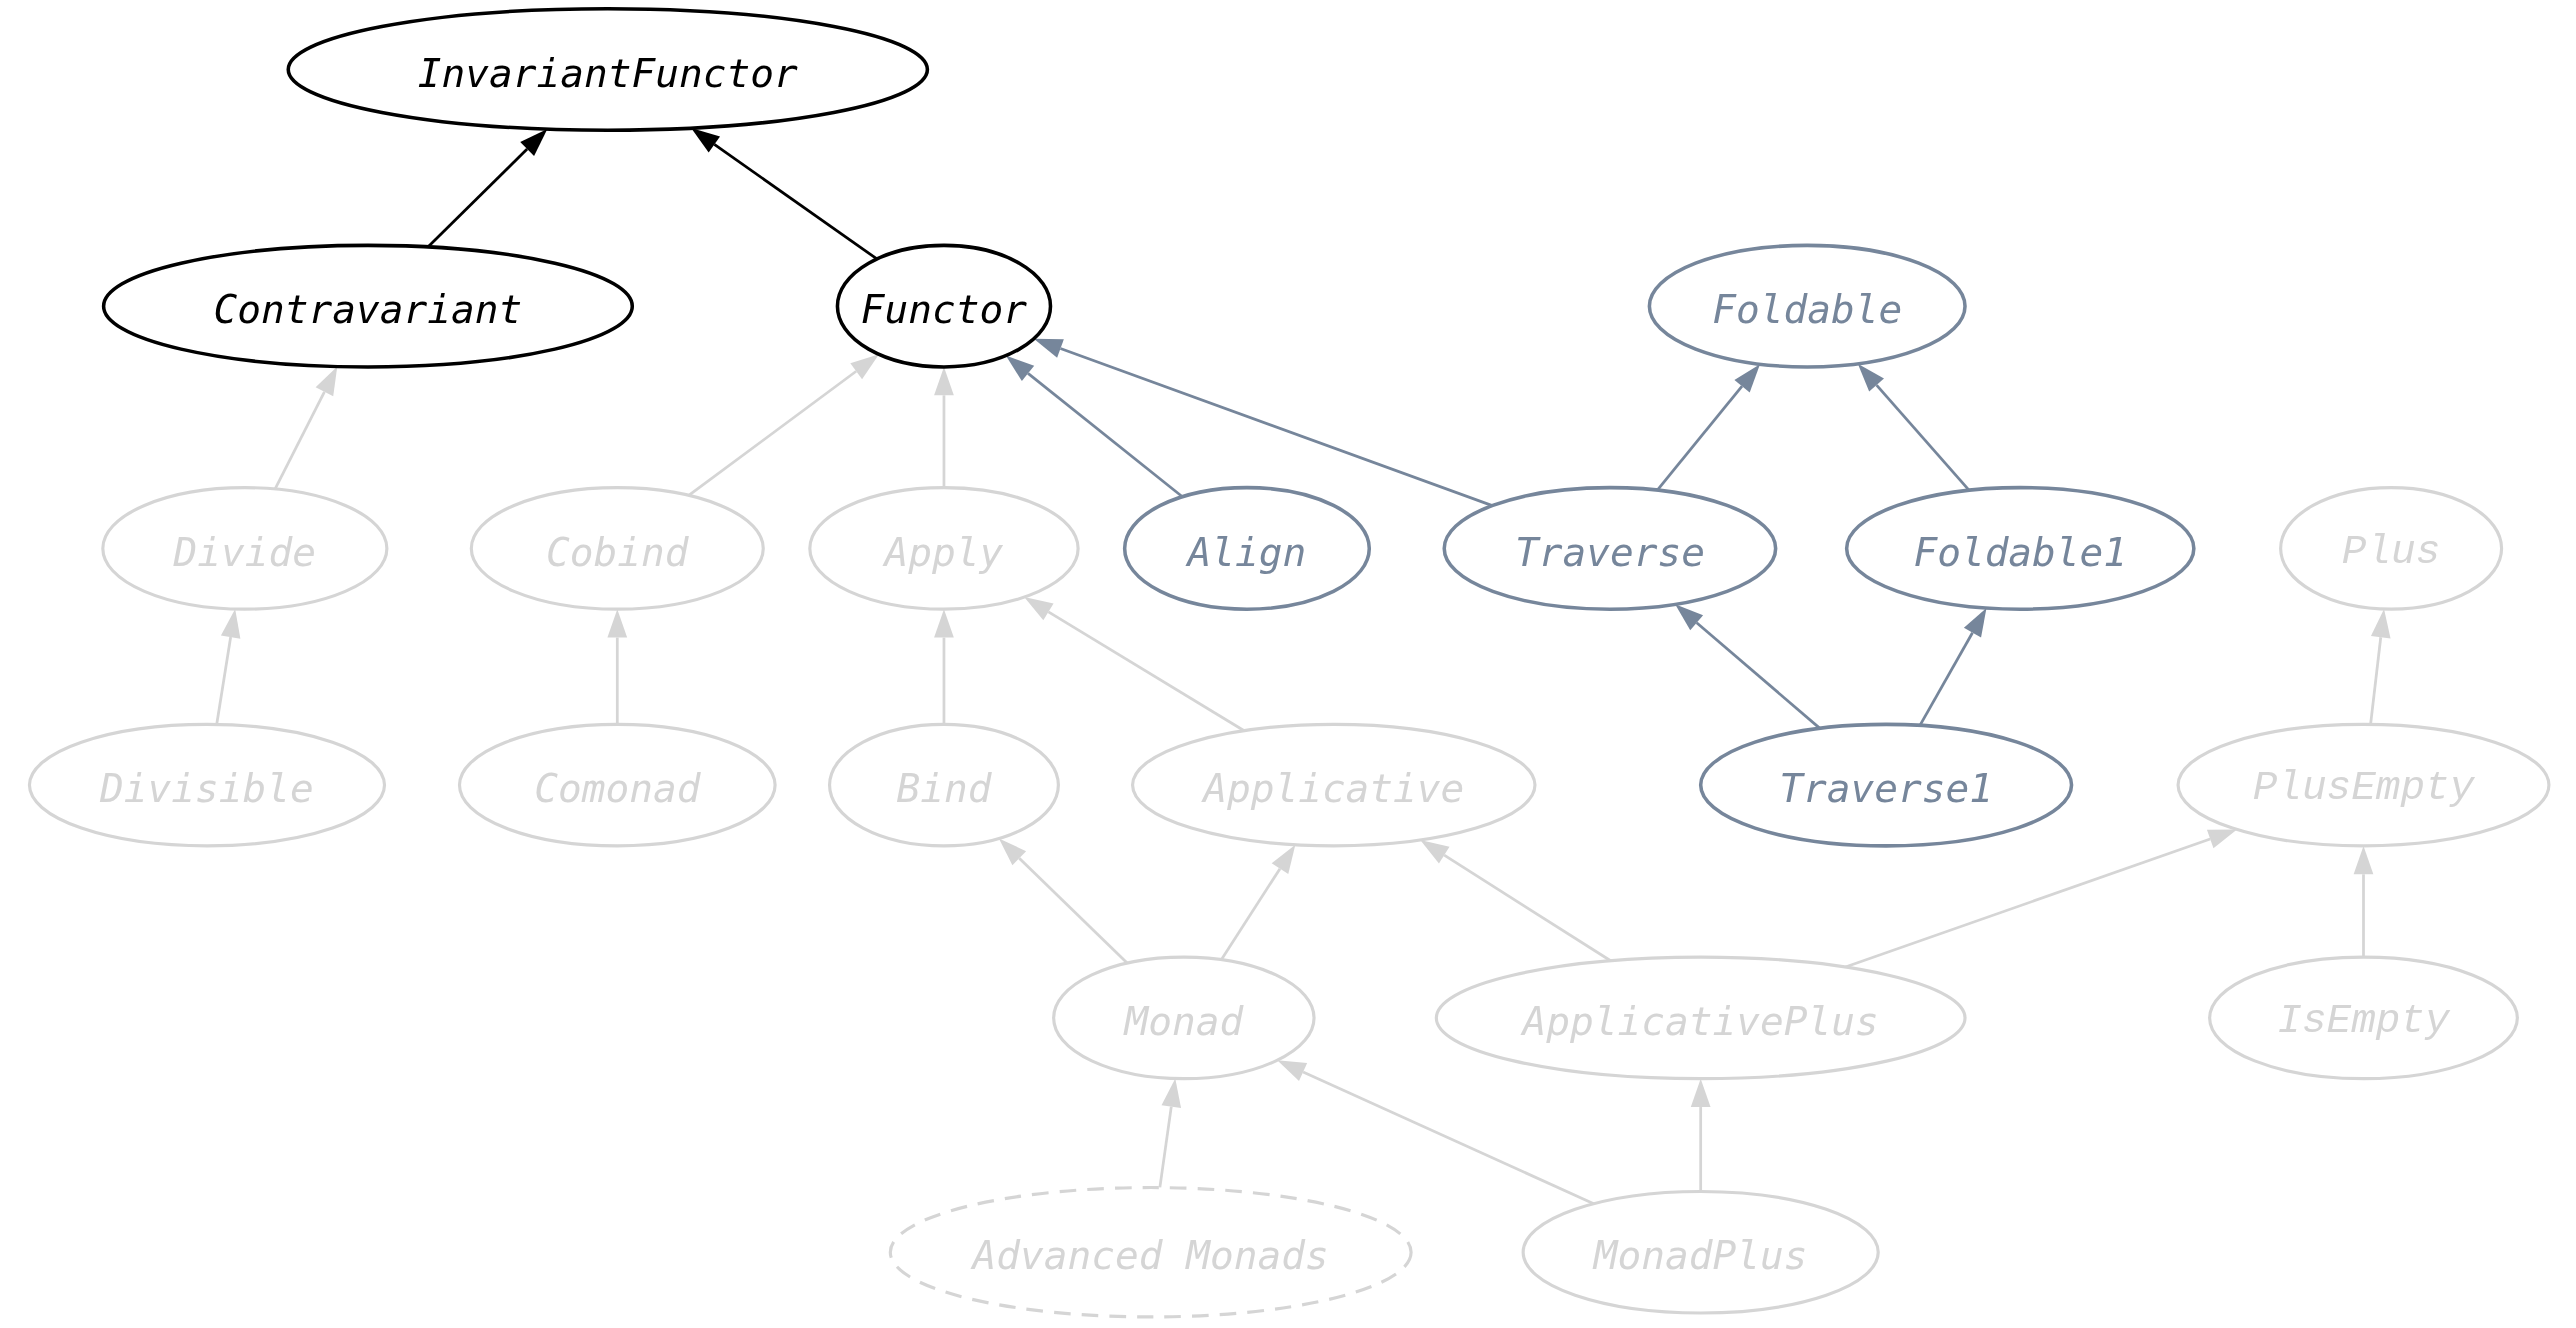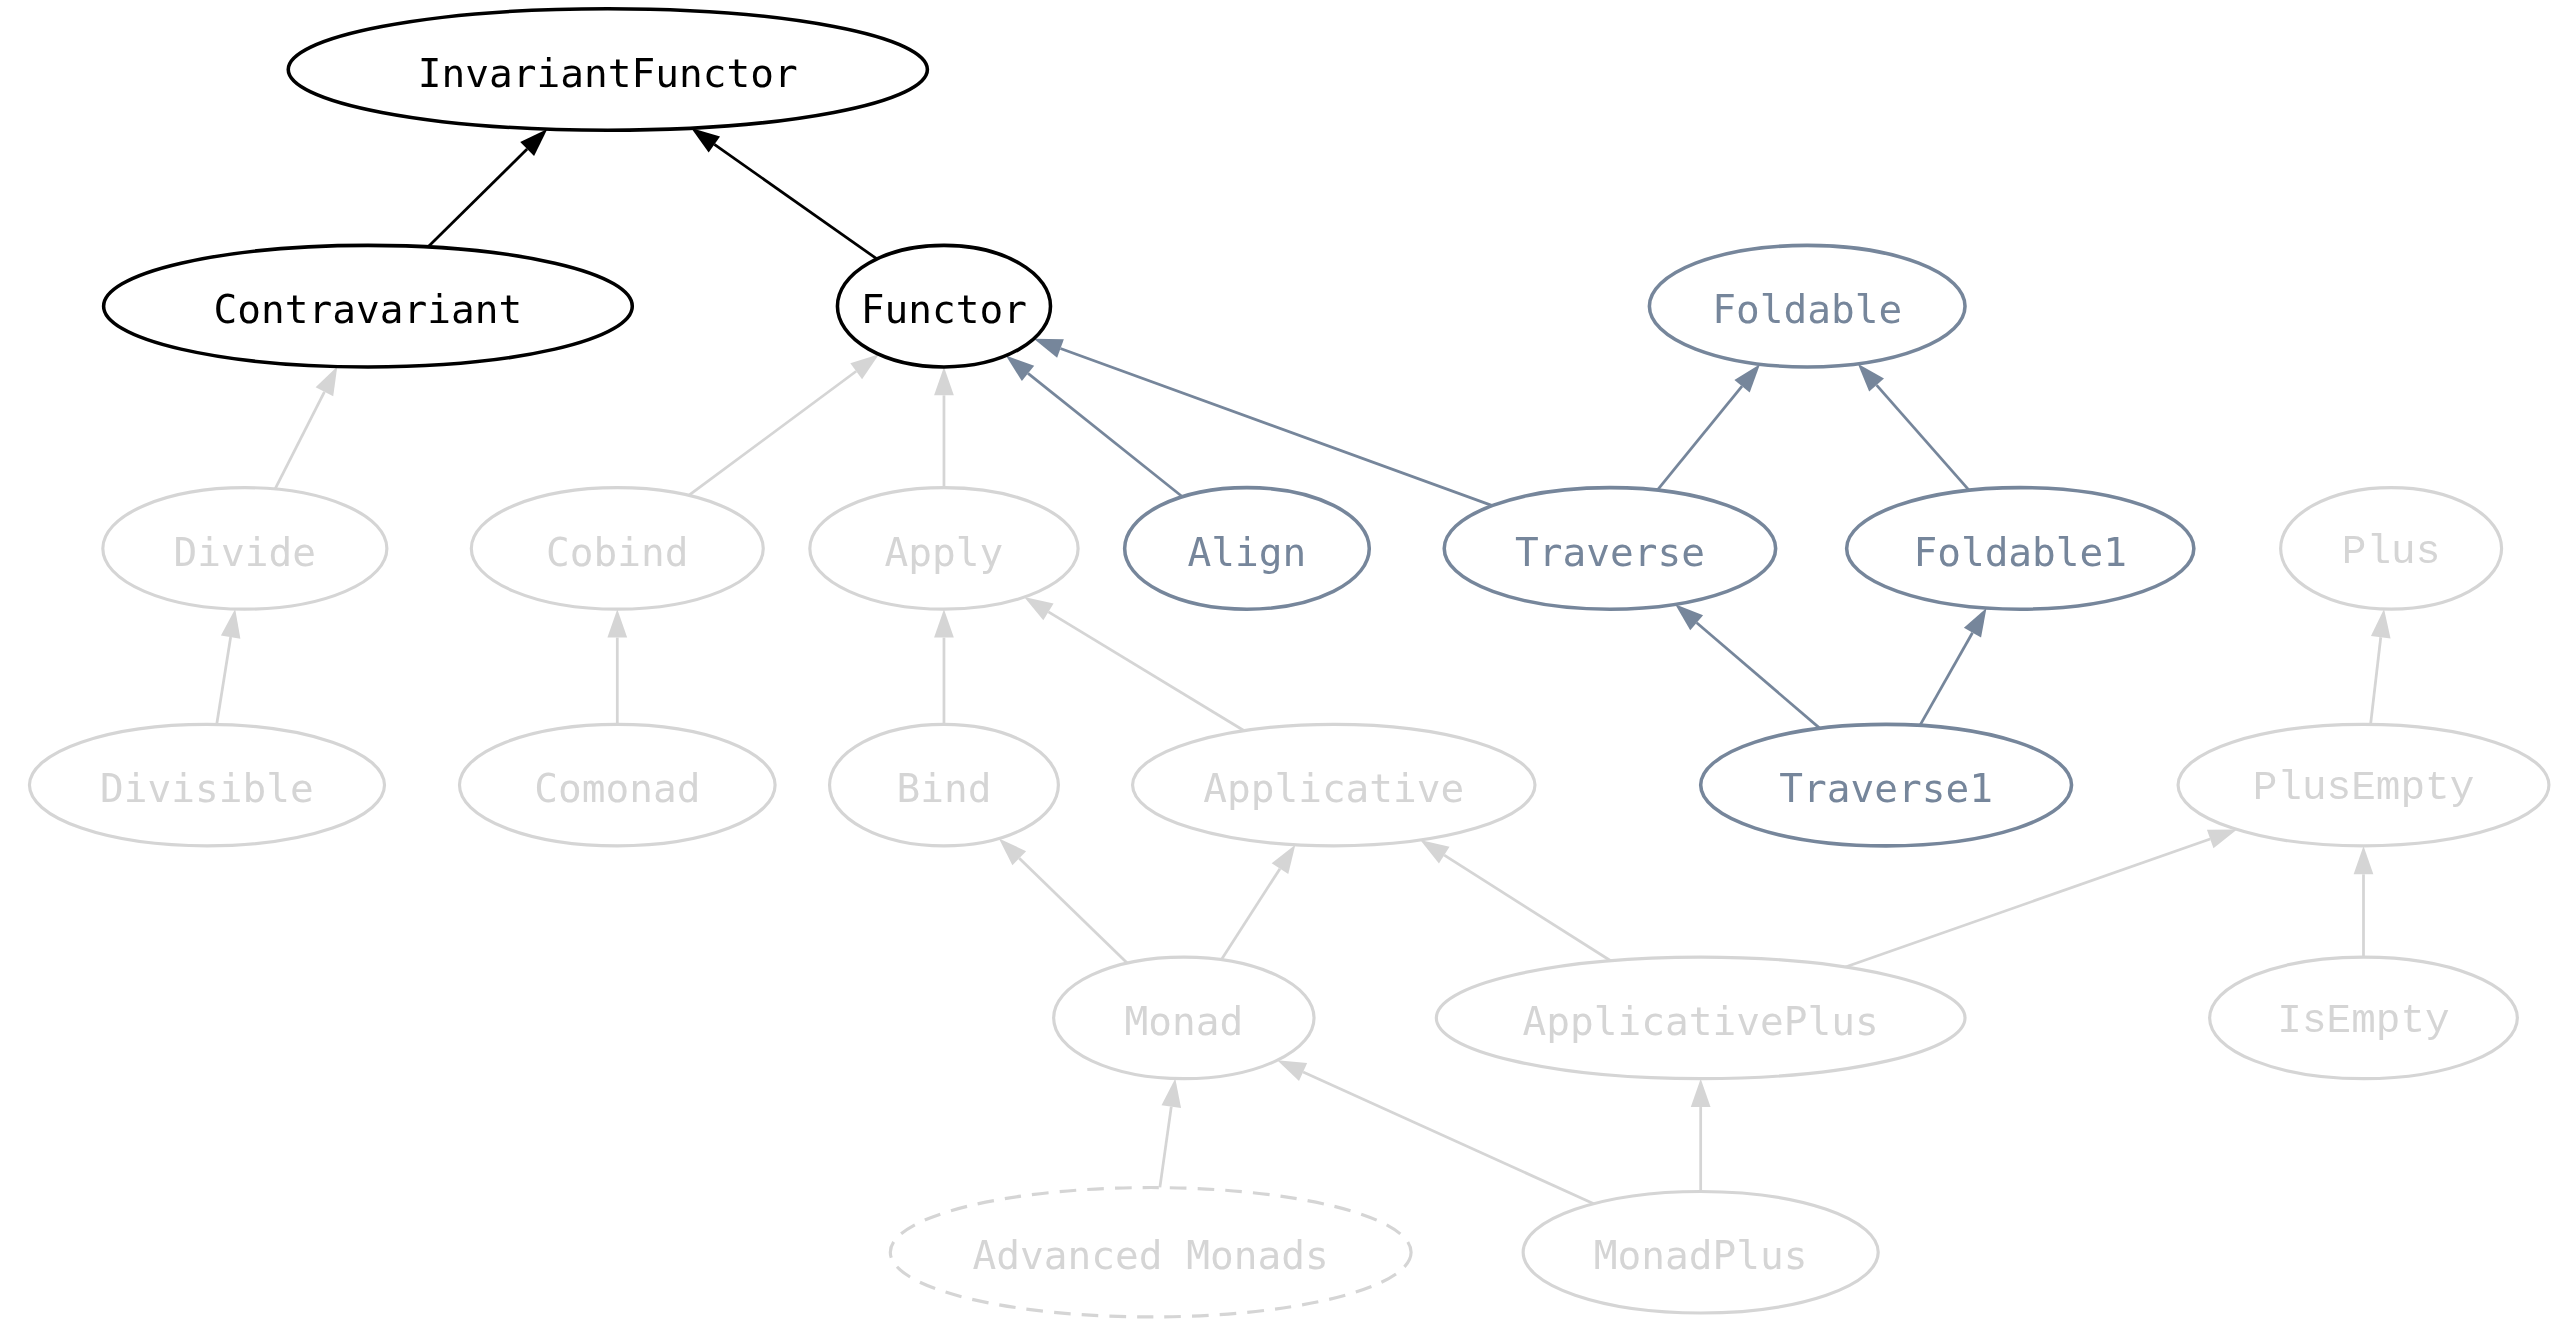--- a/index.html
+++ b/index.html
@@ -1,20 +1,21 @@
 <!DOCTYPE html>
 <html style="font-size:12.6px"><head>
 <meta charset="utf-8">
 <style>
   html,body{margin:0;padding:0;background:#ffffff;}
   .canvas{
     position:relative;
     width:2576px;height:1328px;
     background:#ffffff;
     overflow:hidden;
+    font-style:italic;
   }
   svg{display:block;width:2576px;height:1328px;}
   text{
     text-anchor:middle;
     dominant-baseline:central;
   }
   .font-mono{font-family:"DejaVu Sans Mono", monospace;}
   .font-courier{font-family:"Liberation Mono", monospace;}
 </style>
 </head>

